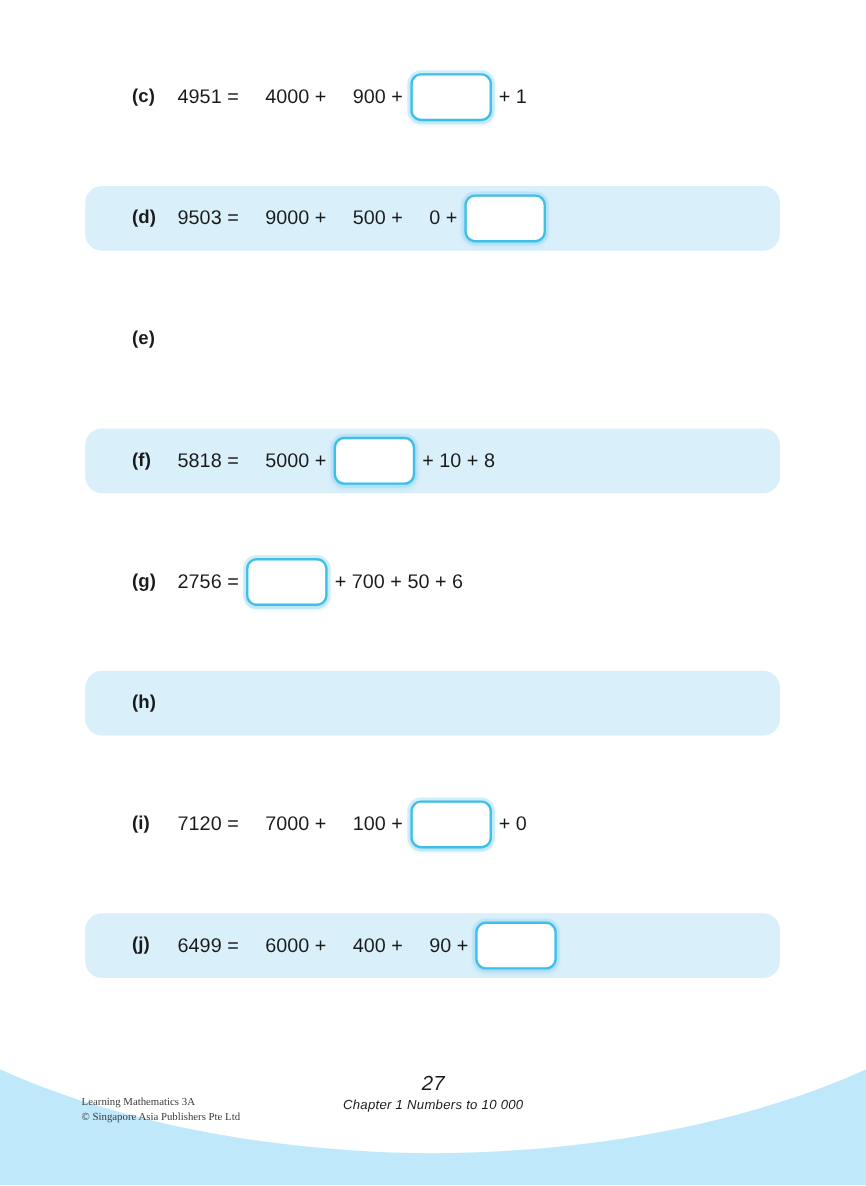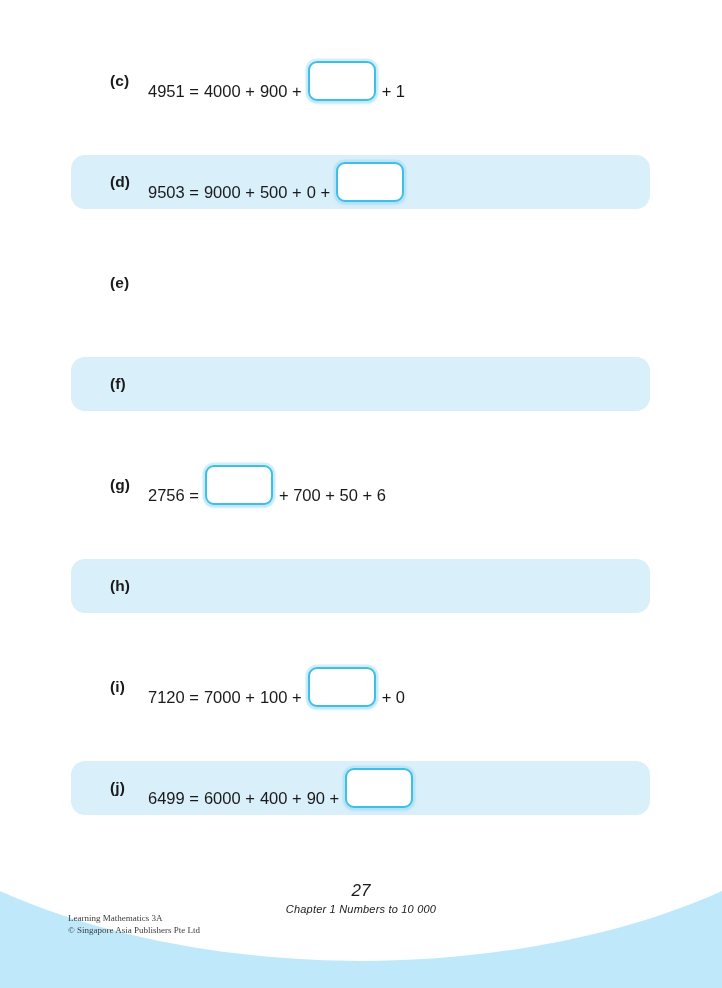--- a/index.html
+++ b/index.html
@@ -55,32 +55,32 @@
     font-size: 15.5px;
     font-weight: bold;
     color: #1a1a1a;
     width: 38px;
     flex: 0 0 38px;
     letter-spacing: 0.1px;
   }
 
   .expr {
     display: flex;
-    align-items: flex-end;
+    align-items: center;
     font-size: 16.5px;
     color: #1a1a1a;
     white-space: nowrap;
   }
 
   .expr .term {
     padding: 0 0px;
   }
 
   .expr .term + .term {
-    margin-left: 5px;
+    margin-left: 22px;
   }
 
   .answer-box {
     display: inline-block;
     width: 68px;
     height: 40px;
     background: #ffffff;
     border: 2.5px solid #3dbfe8;
     border-radius: 9px;
     box-sizing: border-box;
@@ -120,21 +120,21 @@
     font-family: "Liberation Serif", serif;
     font-size: 9px;
     line-height: 11.5px;
     color: #3c3c3c;
     white-space: nowrap;
   }
 
   .footer-center {
     position: absolute;
     left: 0;
-    top: 28px;
+    top: 40px;
     width: 722px;
     text-align: center;
   }
 
   .page-number {
     font-family: "Liberation Sans", sans-serif;
     font-style: italic;
     font-size: 17px;
     color: #1a1a1a;
     line-height: 20px;
@@ -173,20 +173,26 @@
           <span class="term">500 +</span>
           <span class="term">0 +</span>
           <span class="answer-box" style="border-color: rgb(61, 191, 232);"></span>
         </div>
       </div>
       <div class="exercise-row plain">
         <div class="row-label">(e)</div>
       </div>
       <div class="exercise-row shaded" style="background: rgb(217, 239, 250);">
         <div class="row-label">(f)</div>
+        <div class="expr">
+          <span class="term">5818 =</span>
+          <span class="term">5000 +</span>
+          <span class="answer-box" style="border-color: rgb(61, 191, 232);"></span>
+          <span class="term">+ 10 + 8</span>
+        </div>
       </div>
       <div class="exercise-row plain">
         <div class="row-label">(g)</div>
         <div class="expr">
           <span class="term">2756 =</span>
           <span class="answer-box" style="border-color: rgb(61, 191, 232);"></span>
           <span class="term">+ 700 + 50 + 6</span>
         </div>
       </div>
       <div class="exercise-row shaded" style="background: rgb(217, 239, 250);">

